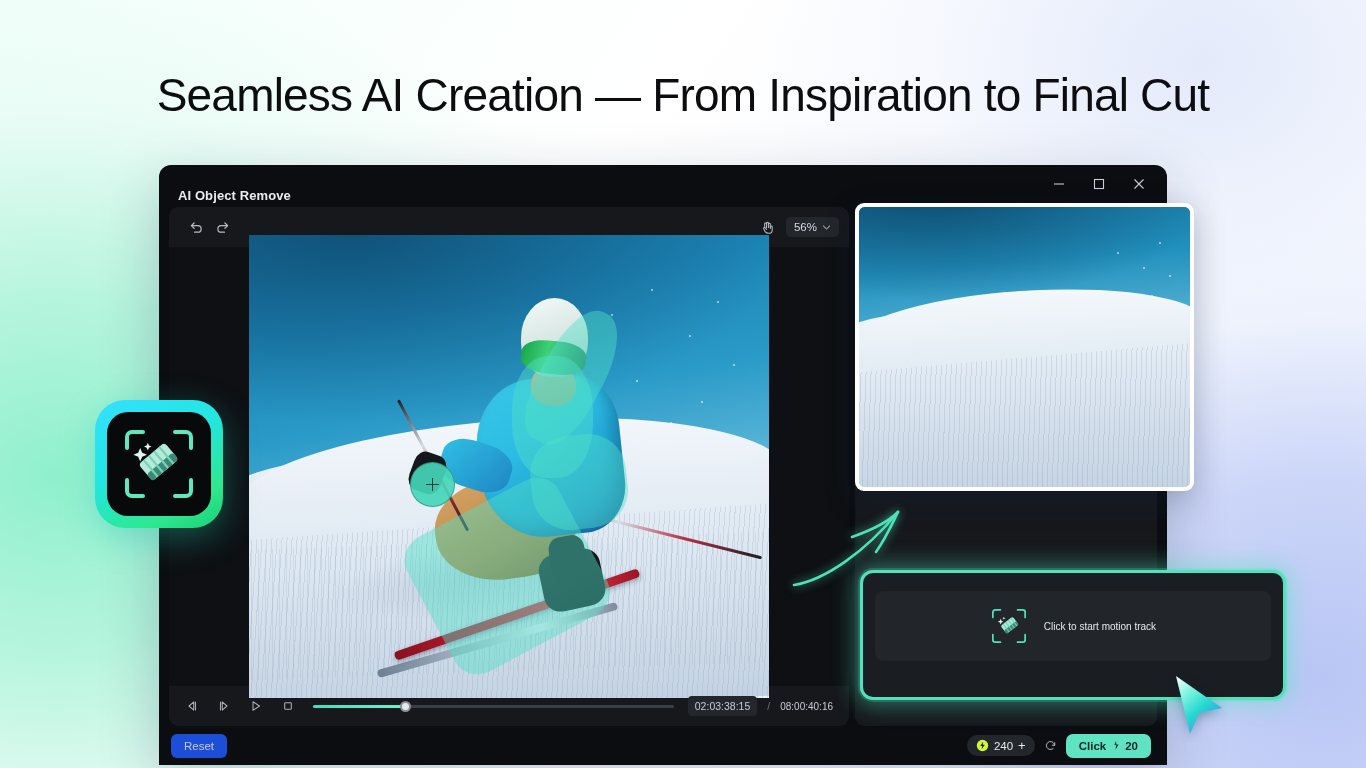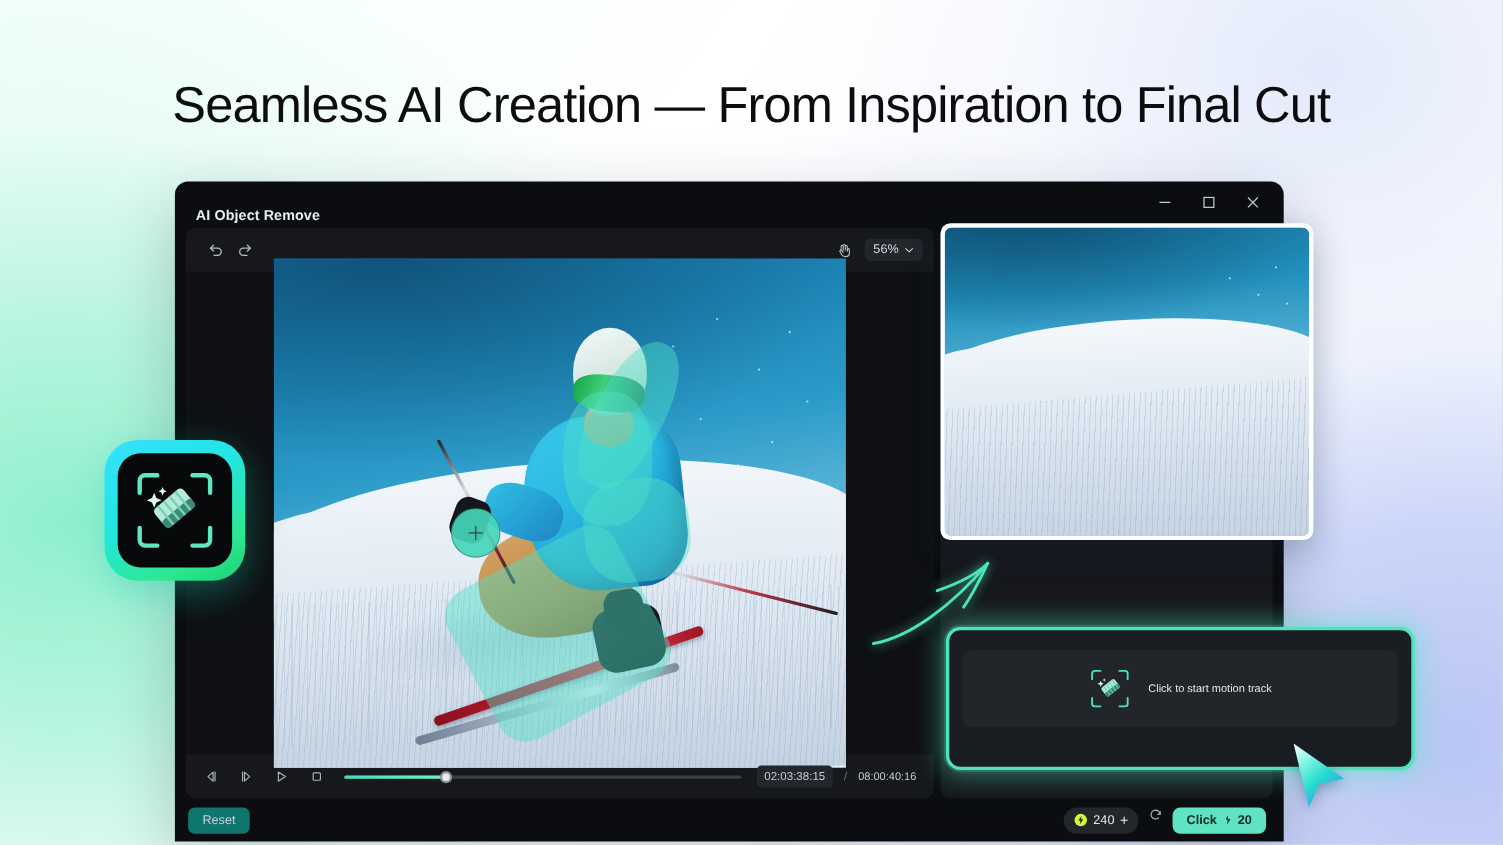--- a/index.html
+++ b/index.html
@@ -402,30 +402,30 @@
 
   
   .bottombar {
     position: absolute;
     left: 0; right: 0; bottom: 0;
     height: 39px;
     display: flex; align-items: center;
     padding: 0 16px 0 12px;
   }
   .reset-btn {
-    background: #0f766e;
+    background: #1d4ed8;
     color: #c8ced7;
     font-size: 11.5px;
     border: none;
     border-radius: 6px;
     padding: 6px 13px;
     cursor: pointer;
     font-family: "Liberation Sans", sans-serif;
   }
-  .bb-right { margin-left: auto; display: flex; gap: 9px; }
+  .bb-right { margin-left: auto; display: flex; align-items: center; gap: 9px; }
   .credits {
     display: flex; align-items: center; gap: 5px;
     background: #23262b;
     border-radius: 12px;
     padding: 4px 9px;
     cursor: pointer;
   }
   .credit-num { font-size: 11.5px; color: #e6eaee; }
   .credit-plus { font-size: 13px; color: #e6eaee; line-height: 1; }
   .refresh-icon { color: #b5bbc3; cursor: pointer; display: flex; }

